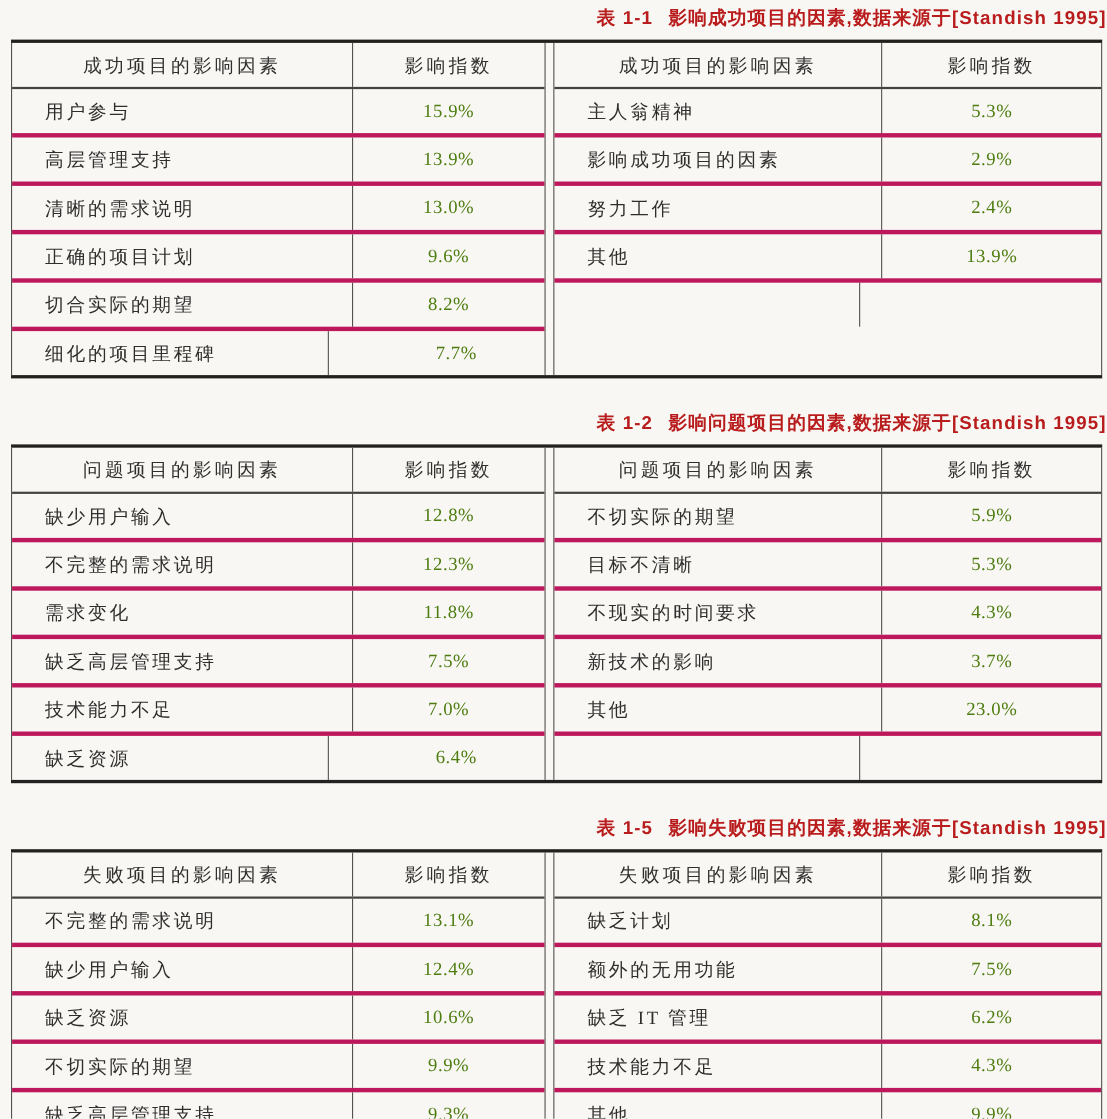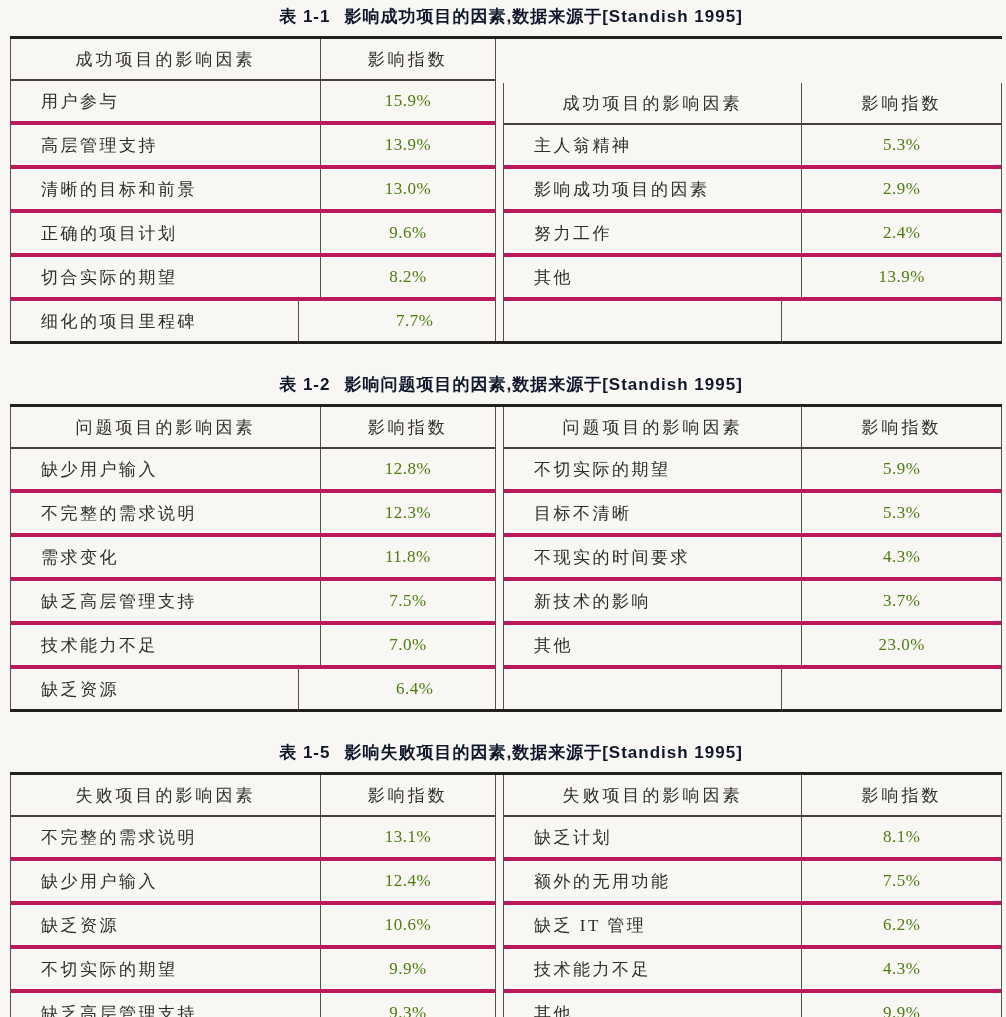--- a/index.html
+++ b/index.html
@@ -14,43 +14,42 @@
     color: #2f2e2c;
     font-family: "Liberation Serif", "DejaVu Serif", serif;
   }
   .sheet {
     width: 1006px;
     height: 1017px;
     box-sizing: border-box;
     padding-top: 6px;
   }
   .table-title {
-    text-align: center;
+    text-align: right;
     font-size: 17px;
     line-height: 22px;
     font-weight: bold;
-    color: #0f172a;
+    color: #b91c1c;
     margin: 0 0 8px 0;
     font-family: "Liberation Sans", "DejaVu Sans", sans-serif;
     padding-left: 16px;
   }
   .section + .section .table-title {
     margin-top: 30px;
   }
   .t-label { margin-right: 14px; letter-spacing: 1px; }
   .t-text  { letter-spacing: 1px; }
 
   .tbl {
     display: flex;
     margin-left: 10px;
     margin-right: 4px;
     border-top: 3px solid #222120;
     border-bottom: 3px solid #222120;
     background: #f8f7f4;
-    align-items: flex-end;
   }
   .half {
     display: flex;
     flex-direction: column;
     border-left: 1px solid #55524e;
     border-right: 1px solid #55524e;
     box-sizing: border-box;
   }
   .half-left  { flex: 0 0 486px; }
   .half-right { flex: 1 1 auto; margin-left: 7px; }
@@ -109,21 +108,21 @@
           </div>
           <div class="trow">
             <div class="cell factor">用户参与</div>
             <div class="cell index">15.9%</div>
           </div>
           <div class="trow">
             <div class="cell factor">高层管理支持</div>
             <div class="cell index">13.9%</div>
           </div>
           <div class="trow">
-            <div class="cell factor">清晰的目标和前景</div>
+            <div class="cell factor">清晰的需求说明</div>
             <div class="cell index">13.0%</div>
           </div>
           <div class="trow">
             <div class="cell factor">正确的项目计划</div>
             <div class="cell index">9.6%</div>
           </div>
           <div class="trow">
             <div class="cell factor">切合实际的期望</div>
             <div class="cell index">8.2%</div>
           </div>

